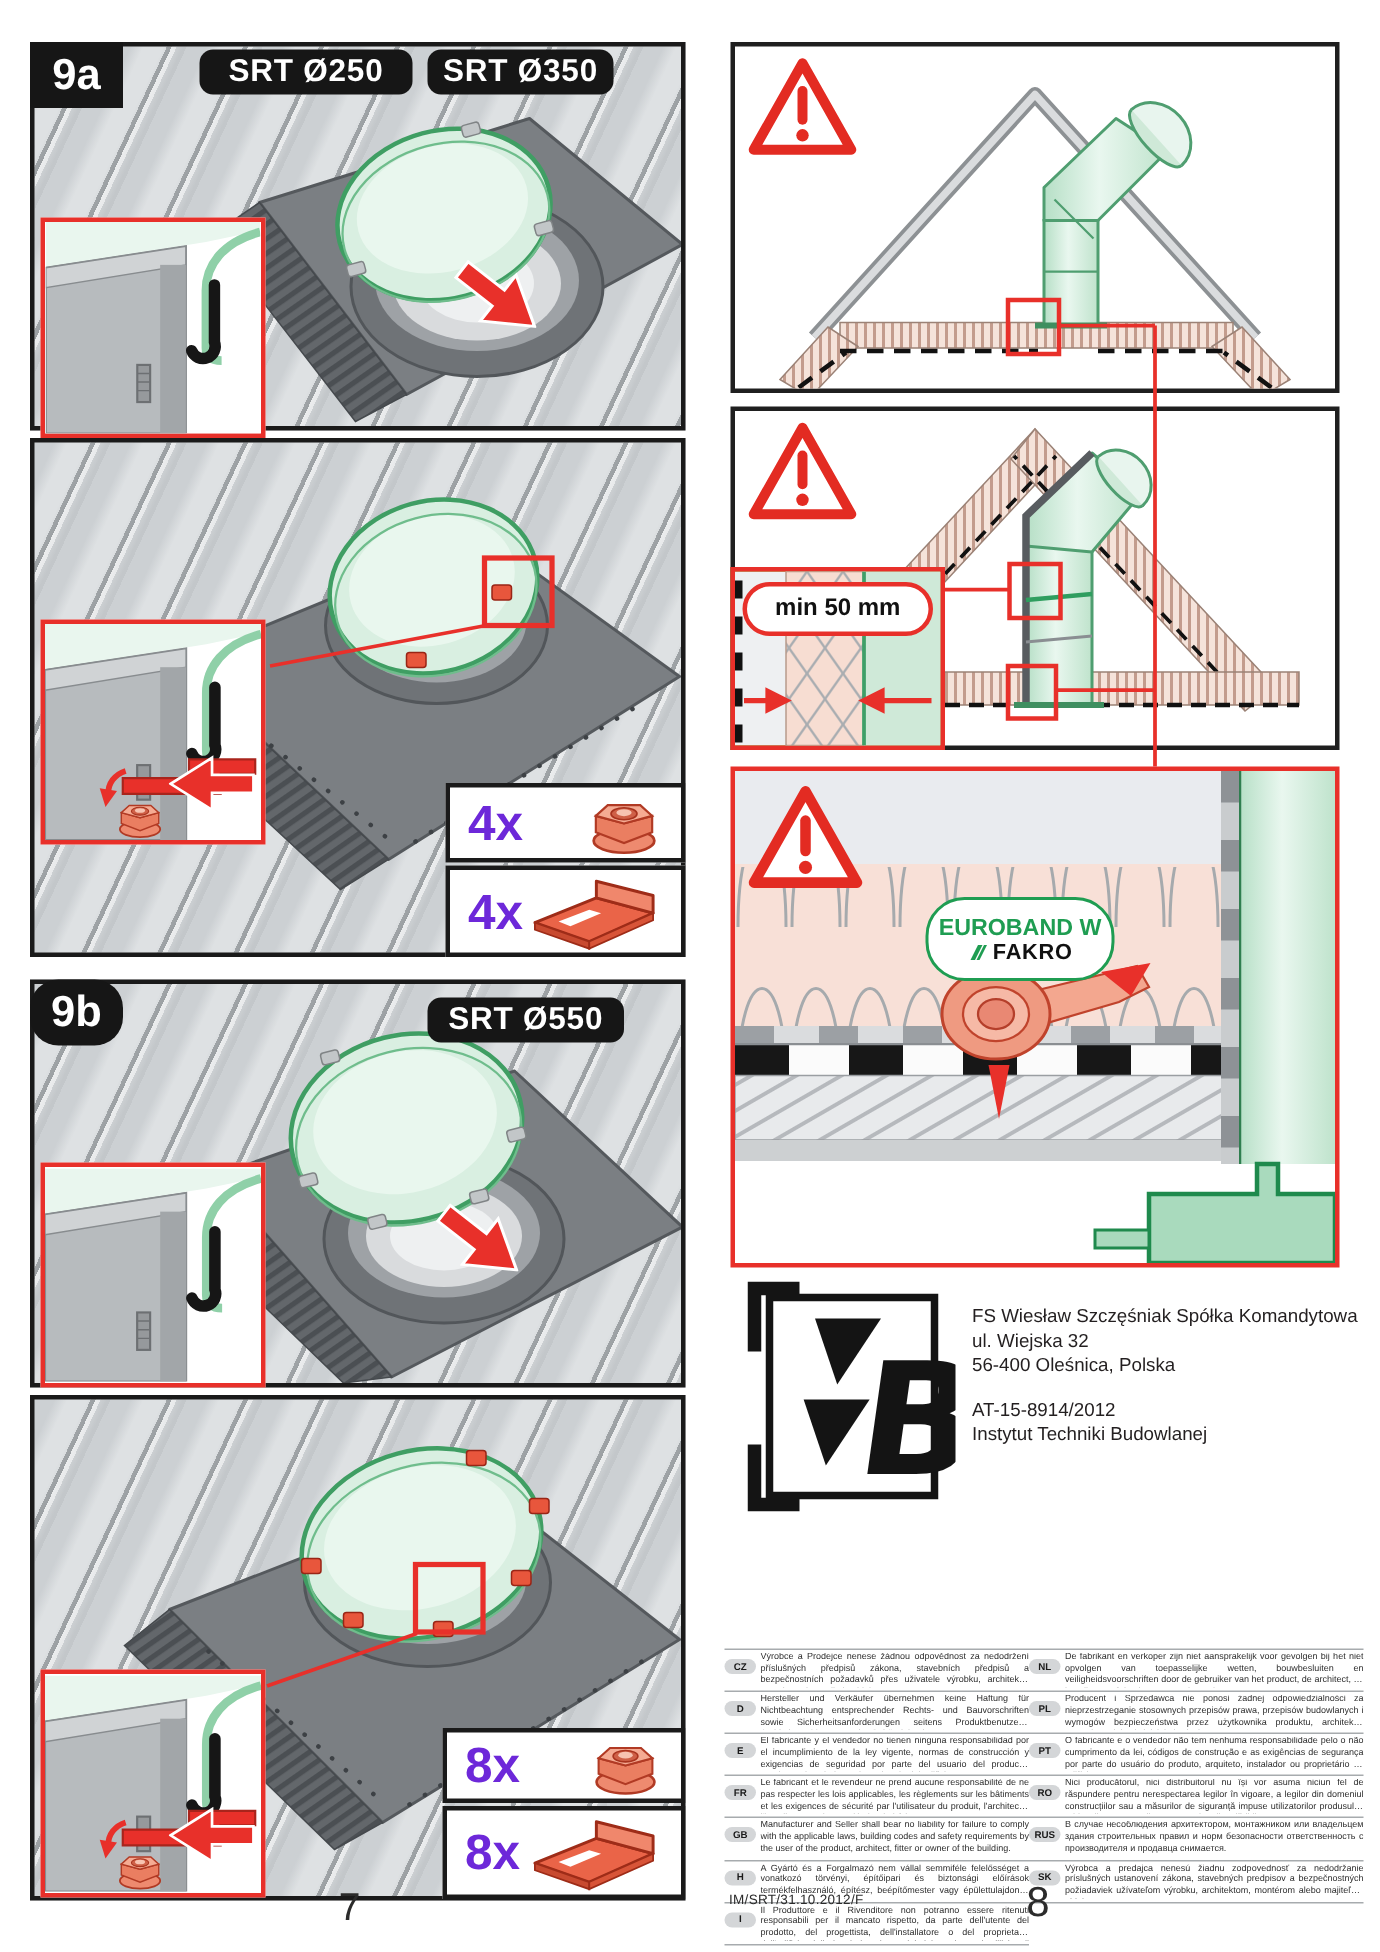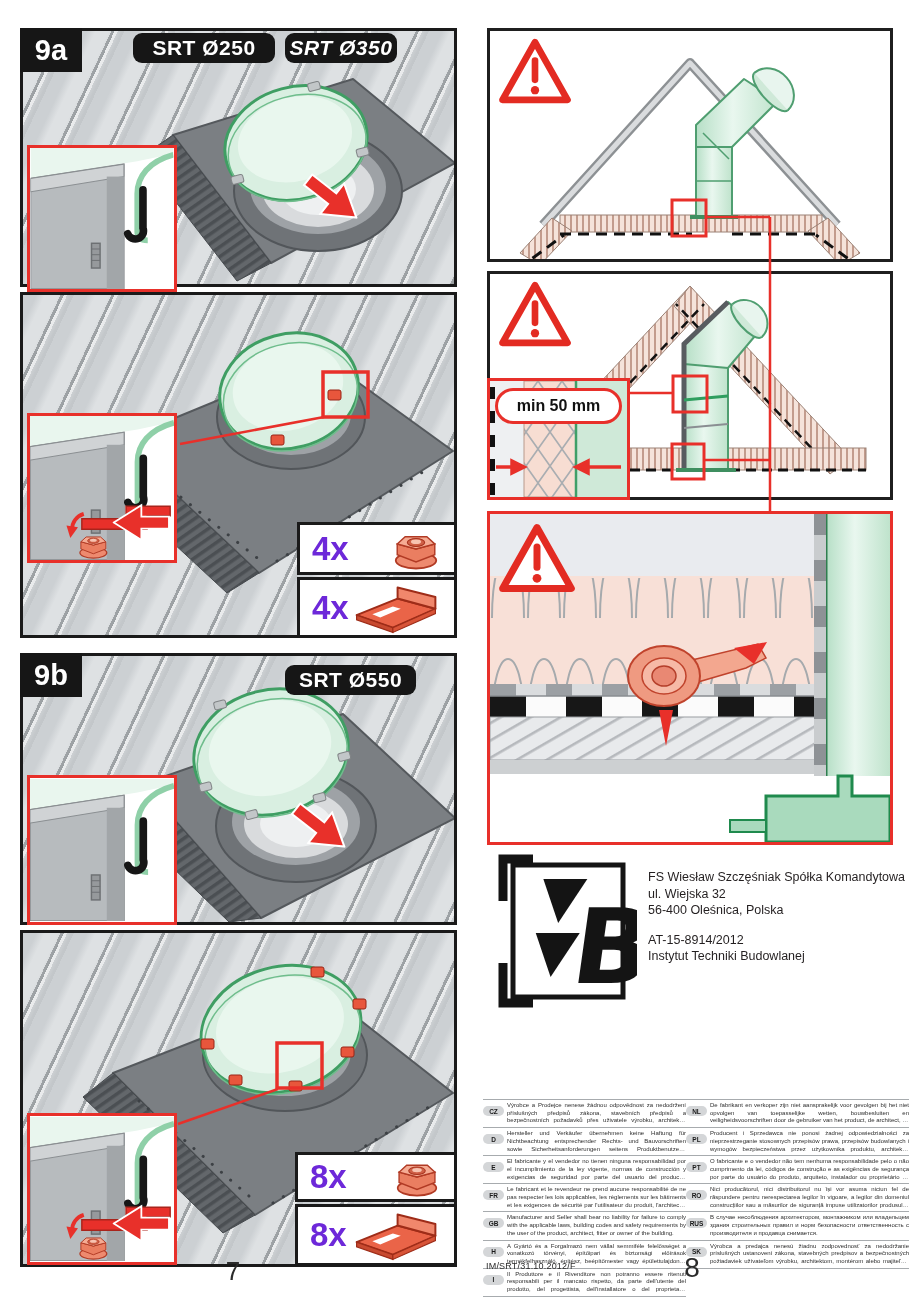--- a/index.html
+++ b/index.html
@@ -235,23 +235,23 @@
       <rect x="206" y="142" width="13" height="10" rx="2" fill="#e8563c" stroke="#992516"></rect>
       <rect x="266" y="148" width="13" height="10" rx="2" fill="#e8563c" stroke="#992516"></rect>
       <rect x="318" y="114" width="13" height="10" rx="2" fill="#e8563c" stroke="#992516"></rect>
       <rect x="330" y="66" width="13" height="10" rx="2" fill="#e8563c" stroke="#992516"></rect>
       <rect x="288" y="34" width="13" height="10" rx="2" fill="#e8563c" stroke="#992516"></rect>
     </g>
   </svg>
 </div>
 
 <div class="step-label" style="left:20px;top:28px;width:62px;height:44px;">9a</div>
-<div class="step-label" style="left:20px;top:653px;width:62px;height:44px;">9b</div>
+<div class="step-label" style="left:20px;top:653px;width:62px;height:44px;border-radius:19px;">9b</div>
 <div class="srt-badge" style="left:133px;top:33px;width:142px;height:30px;">SRT Ø250</div>
-<div class="srt-badge" style="left:285px;top:33px;width:112px;height:30px;font-style:italic;">SRT Ø350</div>
+<div class="srt-badge" style="left:285px;top:33px;width:124px;height:30px;">SRT Ø350</div>
 <div class="srt-badge" style="left:285px;top:665px;width:131px;height:30px;">SRT Ø550</div>
 
 <div class="inset" style="left:27px;top:145px;width:150px;height:147px;">
       <svg viewBox="0 0 150 148">
         <use href="#sym-insA" width="150" height="148"></use>
       </svg>
     </div>
 <div class="inset" style="left:27px;top:413px;width:150px;height:150px;">
       <svg viewBox="0 0 150 150">
         <use href="#sym-insB" width="150" height="150"></use>
@@ -378,20 +378,30 @@
     <g transform="translate(136,128)">
       <polygon points="66,18 132,2 140,16 120,26 72,40" fill="#f3a78f" stroke="#c0432c" stroke-width="1.5"></polygon>
       <polygon points="108,6 141,0 128,22" fill="#e8302a"></polygon>
       <ellipse cx="38" cy="34" rx="36" ry="30" fill="#ef9a81" stroke="#c0432c" stroke-width="2"></ellipse>
       <ellipse cx="38" cy="34" rx="22" ry="18" fill="#f6b9a6" stroke="#c0432c" stroke-width="1.5"></ellipse>
       <ellipse cx="38" cy="34" rx="12" ry="10" fill="#e98873" stroke="#b53f2b" stroke-width="1.5"></ellipse>
     </g>
     <polygon points="169,196 183,196 176,232" fill="#e8302a"></polygon>
     <use href="#sym-warn" x="8" y="8" width="78" height="72"></use>
   </svg>
+  <div class="eb-badge">
+    <div class="eb-line1">EUROBAND W</div>
+    <div class="eb-line2">
+      <svg width="15" height="12" viewBox="0 0 15 12">
+        <polygon points="2,11 7,1 10,1 5,11" fill="#1f9d52"></polygon>
+            <polygon points="6,11 11,1 13,1 8,11" fill="#1f9d52"></polygon>
+      </svg>
+      <span>FAKRO</span>
+    </div>
+  </div>
 </div>
 
 <svg class="abs" style="left:497px;top:853px;" width="140" height="158" viewBox="0 0 140 158">
   <rect x="16" y="12" width="110" height="132" fill="#fff" stroke="#141414" stroke-width="5"></rect>
   <path d="M6,48 V6 H36" stroke="#141414" stroke-width="9" fill="none"></path>
   <path d="M6,110 V150 H36" stroke="#141414" stroke-width="9" fill="none"></path>
   <g transform="translate(10,0) skewX(-8)">
     <polygon points="40,26 84,26 61,70" fill="#141414"></polygon>
     <polygon points="40,80 84,80 61,124" fill="#141414"></polygon>
     <text x="80" y="130" font-size="104" font-weight="bold" font-family="DejaVu Sans, sans-serif" fill="#141414">B</text>

